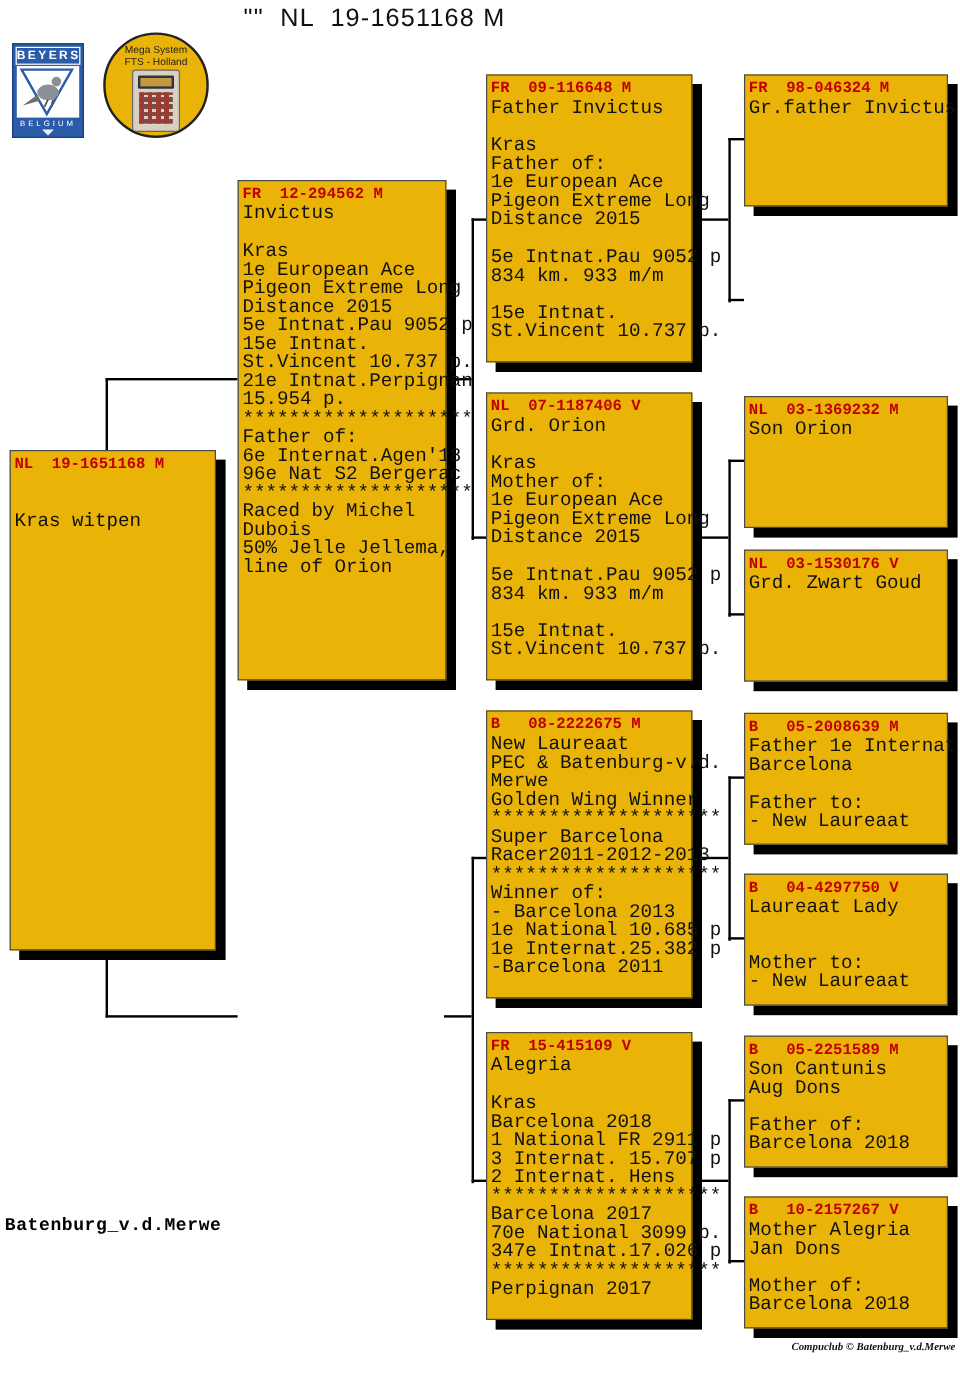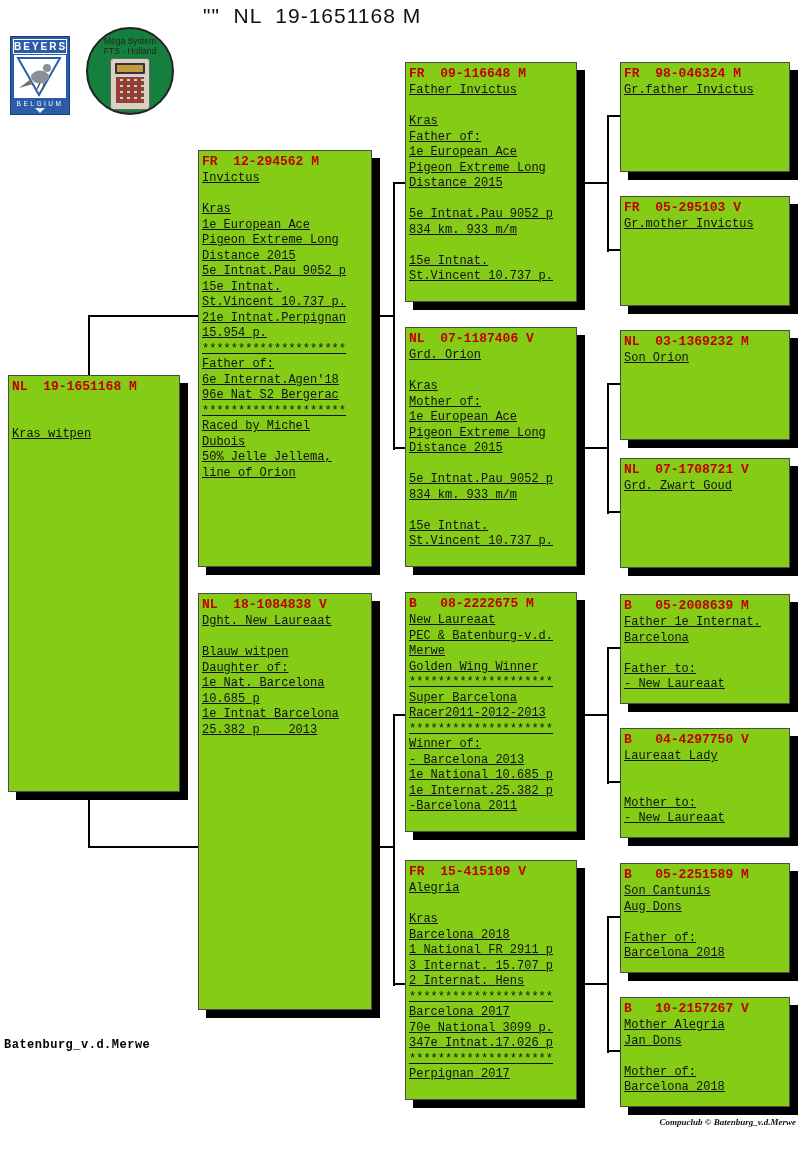--- a/index.html
+++ b/index.html
@@ -1,44 +1,44 @@
 <!DOCTYPE html>
 <html><head>
 <meta charset="utf-8">
 <style>
   html,body{margin:0;padding:0;background:#fff;}
   #page{position:relative;width:800px;height:1149px;background:#ffffff;overflow:hidden;
         font-family:"Liberation Mono","DejaVu Sans Mono",monospace;}
   .title{position:absolute;left:203px;top:4px;font-family:"Liberation Sans","DejaVu Sans",sans-serif;
          font-size:21px;color:#111;white-space:pre;letter-spacing:1px;}
   
-  .box{position:absolute;background:#84cc16;border:1px solid #4a4a4a;box-shadow:8px 8px 0 #000;}
+  .box{position:absolute;background:#eab308;border:1px solid #4a4a4a;box-shadow:8px 8px 0 #000;}
   .hdr{color:#c00000;font-weight:bold;font-size:13px;line-height:17px;padding:2px 3px 0 3px;white-space:pre;}
-  .body{font-size:12px;line-height:15.5px;padding:1px 3px;white-space:pre;color:#111;text-decoration:underline;}
+  .body{font-size:16px;line-height:15.5px;padding:1px 3px;white-space:pre;color:#111;}
   .line{position:absolute;background:#000;}
   
   .beyers{position:absolute;left:10px;top:36px;width:58px;height:77px;background:#2a5caa;border:1px solid #1b3c74;}
   .beyers-top{margin:2px 2px 0 2px;border:1px solid #fff;color:#fff;text-align:center;
               font-family:"Liberation Sans",sans-serif;font-weight:bold;font-size:10px;letter-spacing:2px;line-height:13px;}
   .beyers-mid{margin:1px 3px;background:#fff;height:43px;position:relative;}
   .beyers-bot{color:#fff;text-align:center;font-family:"Liberation Sans",sans-serif;
               font-size:6.5px;letter-spacing:2.5px;line-height:9px;}
   .beyers-notch{width:0;height:0;margin:0 auto;border-left:5px solid transparent;border-right:5px solid transparent;border-top:5px solid #fff;opacity:.9;}
   
   .mega{position:absolute;left:86px;top:27px;width:84px;height:84px;border-radius:50%;
-        border:2px solid #222;background:#15803d;text-align:center;overflow:hidden;}
+        border:2px solid #222;background:#eab308;text-align:center;overflow:hidden;}
   .mega-txt{font-family:"Liberation Sans",sans-serif;font-size:8.5px;line-height:10px;color:#222;margin-top:7px;}
   .calc{width:38px;height:50px;margin:2px auto 0 auto;background:#d9d0c1;border:1px solid #666;border-radius:3px;position:relative;}
   .calc-screen{margin:4px 4px 0 4px;height:11px;background:#2e3444;border-radius:1px;position:relative;}
   .calc-display{position:absolute;left:2px;top:2px;right:2px;bottom:2px;background:#c49a3c;}
   .calc-keys{margin:3px 5px 0 5px;height:26px;
      background-image:repeating-linear-gradient(90deg,#9c3a34 0 4px,transparent 4px 7px),
                       repeating-linear-gradient(0deg,#7b4a42 0 4px,transparent 4px 6px);}
   
-  .owner-name{position:absolute;left:4px;top:1013px;font-weight:bold;font-size:12px;letter-spacing:.5px;color:#000;margin-top:25px;}
+  .owner-name{position:absolute;left:4px;top:1013px;font-weight:bold;font-size:15px;letter-spacing:.5px;color:#000;}
   .owner-lines{position:absolute;left:4px;top:1037px;font-size:12px;line-height:17px;white-space:pre;color:#111;}
   .credit{position:absolute;right:4px;top:1117px;font-family:Liberation Serif, serif;font-style:italic;
           font-weight:bold;font-size:9px;color:#111;}
 </style>
 </head>
 <body>
 
 <div id="page">
 
   <div class="title">""  NL  19-1651168 M</div>
@@ -128,31 +128,20 @@
 ********************
 Father of:
 6e Internat.Agen'18
 96e Nat S2 Bergerac
 ********************
 Raced by Michel
 Dubois
 50% Jelle Jellema,
 line of Orion</div>
   </div>
-  <div class="box" style="left:198px;top:593px;width:172px;height:415px">
-    <div class="hdr">NL  18-1084838 V</div>
-    <div class="body">Dght. New Laureaat
-
-Blauw witpen
-Daughter of:
-1e Nat. Barcelona
-10.685 p
-1e Intnat Barcelona
-25.382 p    2013</div>
-  </div>
 
   <div class="box" style="left:405px;top:62px;width:170px;height:238px">
     <div class="hdr">FR  09-116648 M</div>
     <div class="body">Father Invictus
 
 Kras
 Father of:
 1e European Ace
 Pigeon Extreme Long
 Distance 2015
@@ -209,30 +198,26 @@
 70e National 3099 p.
 347e Intnat.17.026 p
 ********************
 Perpignan 2017</div>
   </div>
 
   <div class="box" style="left:620px;top:62px;width:168px;height:108px">
     <div class="hdr">FR  98-046324 M</div>
     <div class="body">Gr.father Invictus</div>
   </div>
-  <div class="box" style="left:620px;top:196px;width:168px;height:108px">
-    <div class="hdr">FR  05-295103 V</div>
-    <div class="body">Gr.mother Invictus</div>
-  </div>
   <div class="box" style="left:620px;top:330px;width:168px;height:108px">
     <div class="hdr">NL  03-1369232 M</div>
     <div class="body">Son Orion</div>
   </div>
   <div class="box" style="left:620px;top:458px;width:168px;height:108px">
-    <div class="hdr">NL  07-1708721 V</div>
+    <div class="hdr">NL  03-1530176 V</div>
     <div class="body">Grd. Zwart Goud</div>
   </div>
   <div class="box" style="left:620px;top:594px;width:168px;height:108px">
     <div class="hdr">B   05-2008639 M</div>
     <div class="body">Father 1e Internat.
 Barcelona
 
 Father to:
 - New Laureaat</div>
   </div>

